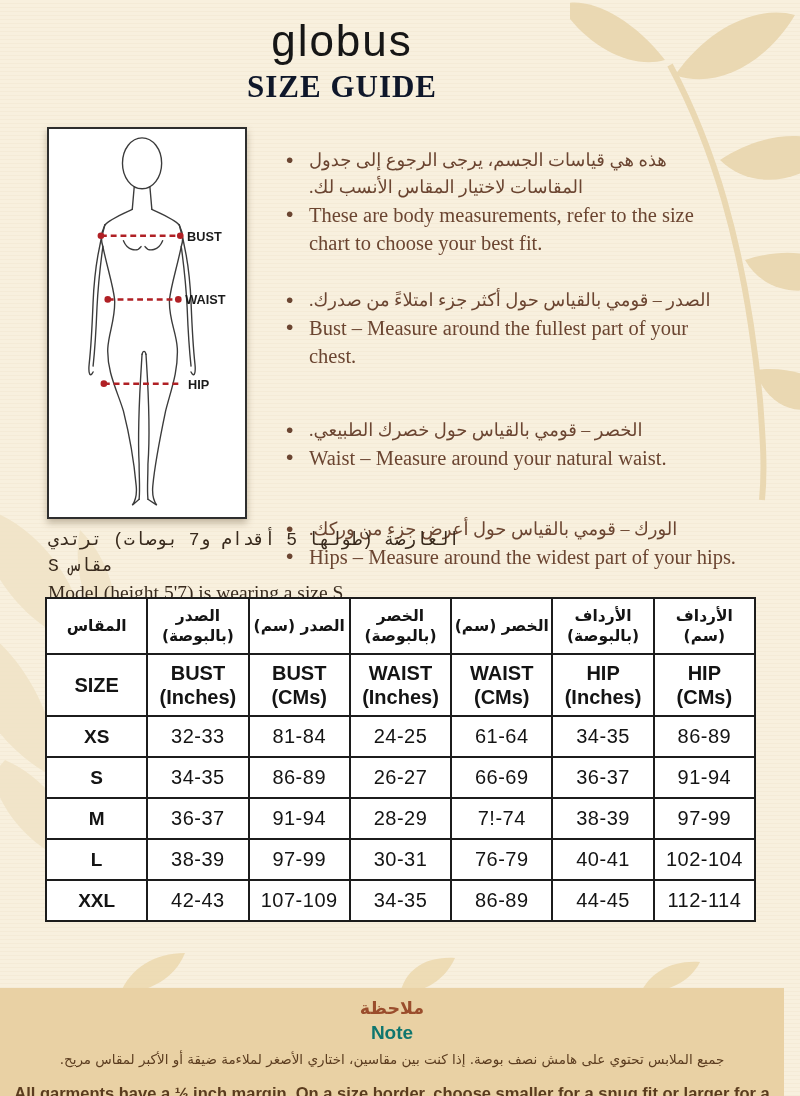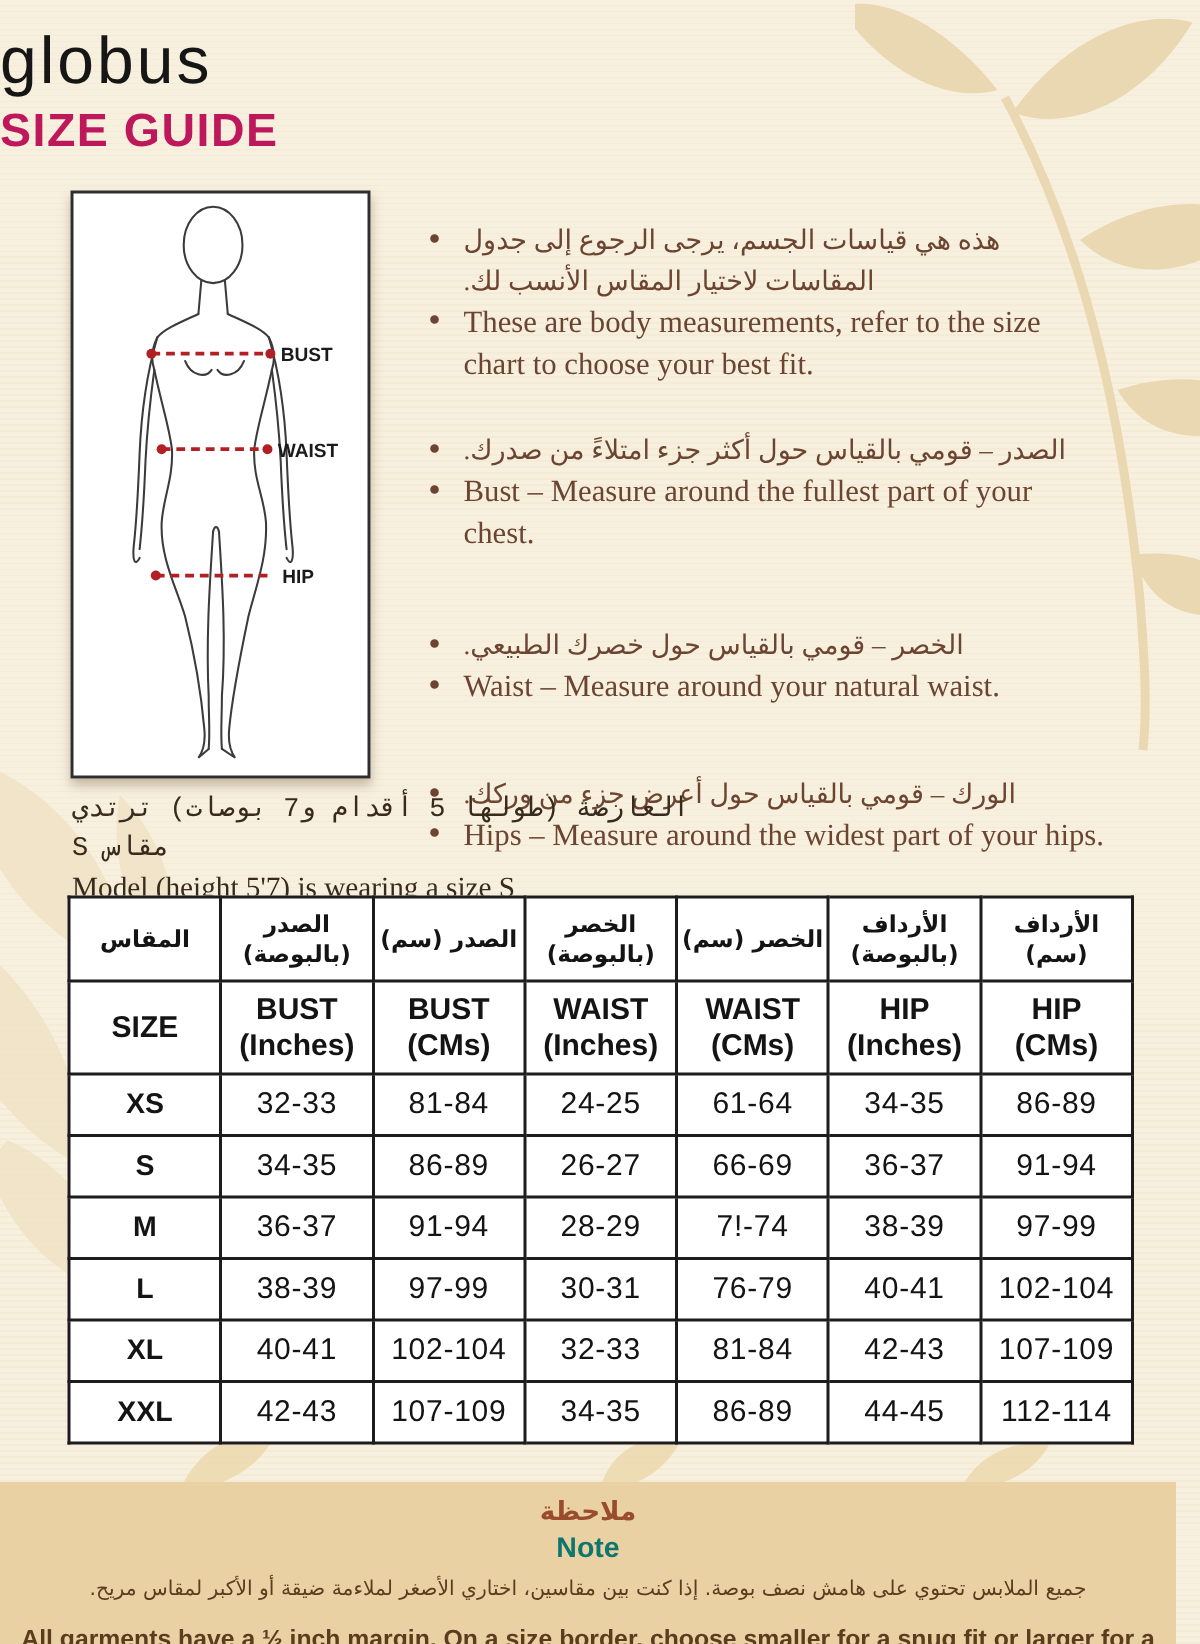--- a/index.html
+++ b/index.html
@@ -5,23 +5,23 @@
   html,body{margin:0;padding:0;}
   body{
     width:800px;height:1096px;position:relative;overflow:hidden;
     background:#f8f0de;
     background-image:repeating-linear-gradient(0deg, rgba(214,193,152,.10) 0 1px, transparent 1px 4px);
     font-family:"Liberation Sans",sans-serif;
   }
   .decor{position:absolute;z-index:0;pointer-events:none;}
 
   
-  .header{position:absolute;top:18px;left:0;width:684px;z-index:2;}
+  .header{position:absolute;top:18px;left:0;width:684px;text-align:center;z-index:2;}
   .logo{font-size:44px;line-height:46px;color:#161616;letter-spacing:2px;font-weight:400;}
-  .title{font-size:31px;line-height:34px;margin-top:6px;font-weight:700;color:#be185d;letter-spacing:1px;}
+  .title{font-size:31px;line-height:34px;margin-top:6px;font-weight:700;color:#0f172a;letter-spacing:1px;font-family:Liberation Serif, serif;}
 
   
   .figure-box{
     position:absolute;left:47px;top:127px;width:196px;height:388px;
     background:#ffffff;border:2px solid #2e2e2e;z-index:2;
     box-shadow:0 4px 7px rgba(92,72,42,.35);
   }
   .figure-box svg{display:block;}
 
   
@@ -274,29 +274,20 @@
   <tr>
     <td class="td-size">L</td>
     <td class="td-val">38-39</td>
     <td class="td-val">97-99</td>
     <td class="td-val">30-31</td>
     <td class="td-val">76-79</td>
     <td class="td-val">40-41</td>
     <td class="td-val">102-104</td>
   </tr>
   <tr>
-    <td class="td-size">XL</td>
-    <td class="td-val">40-41</td>
-    <td class="td-val">102-104</td>
-    <td class="td-val">32-33</td>
-    <td class="td-val">81-84</td>
-    <td class="td-val">42-43</td>
-    <td class="td-val">107-109</td>
-  </tr>
-  <tr>
     <td class="td-size">XXL</td>
     <td class="td-val">42-43</td>
     <td class="td-val">107-109</td>
     <td class="td-val">34-35</td>
     <td class="td-val">86-89</td>
     <td class="td-val">44-45</td>
     <td class="td-val">112-114</td>
   </tr>
 </tbody>
   </table>

